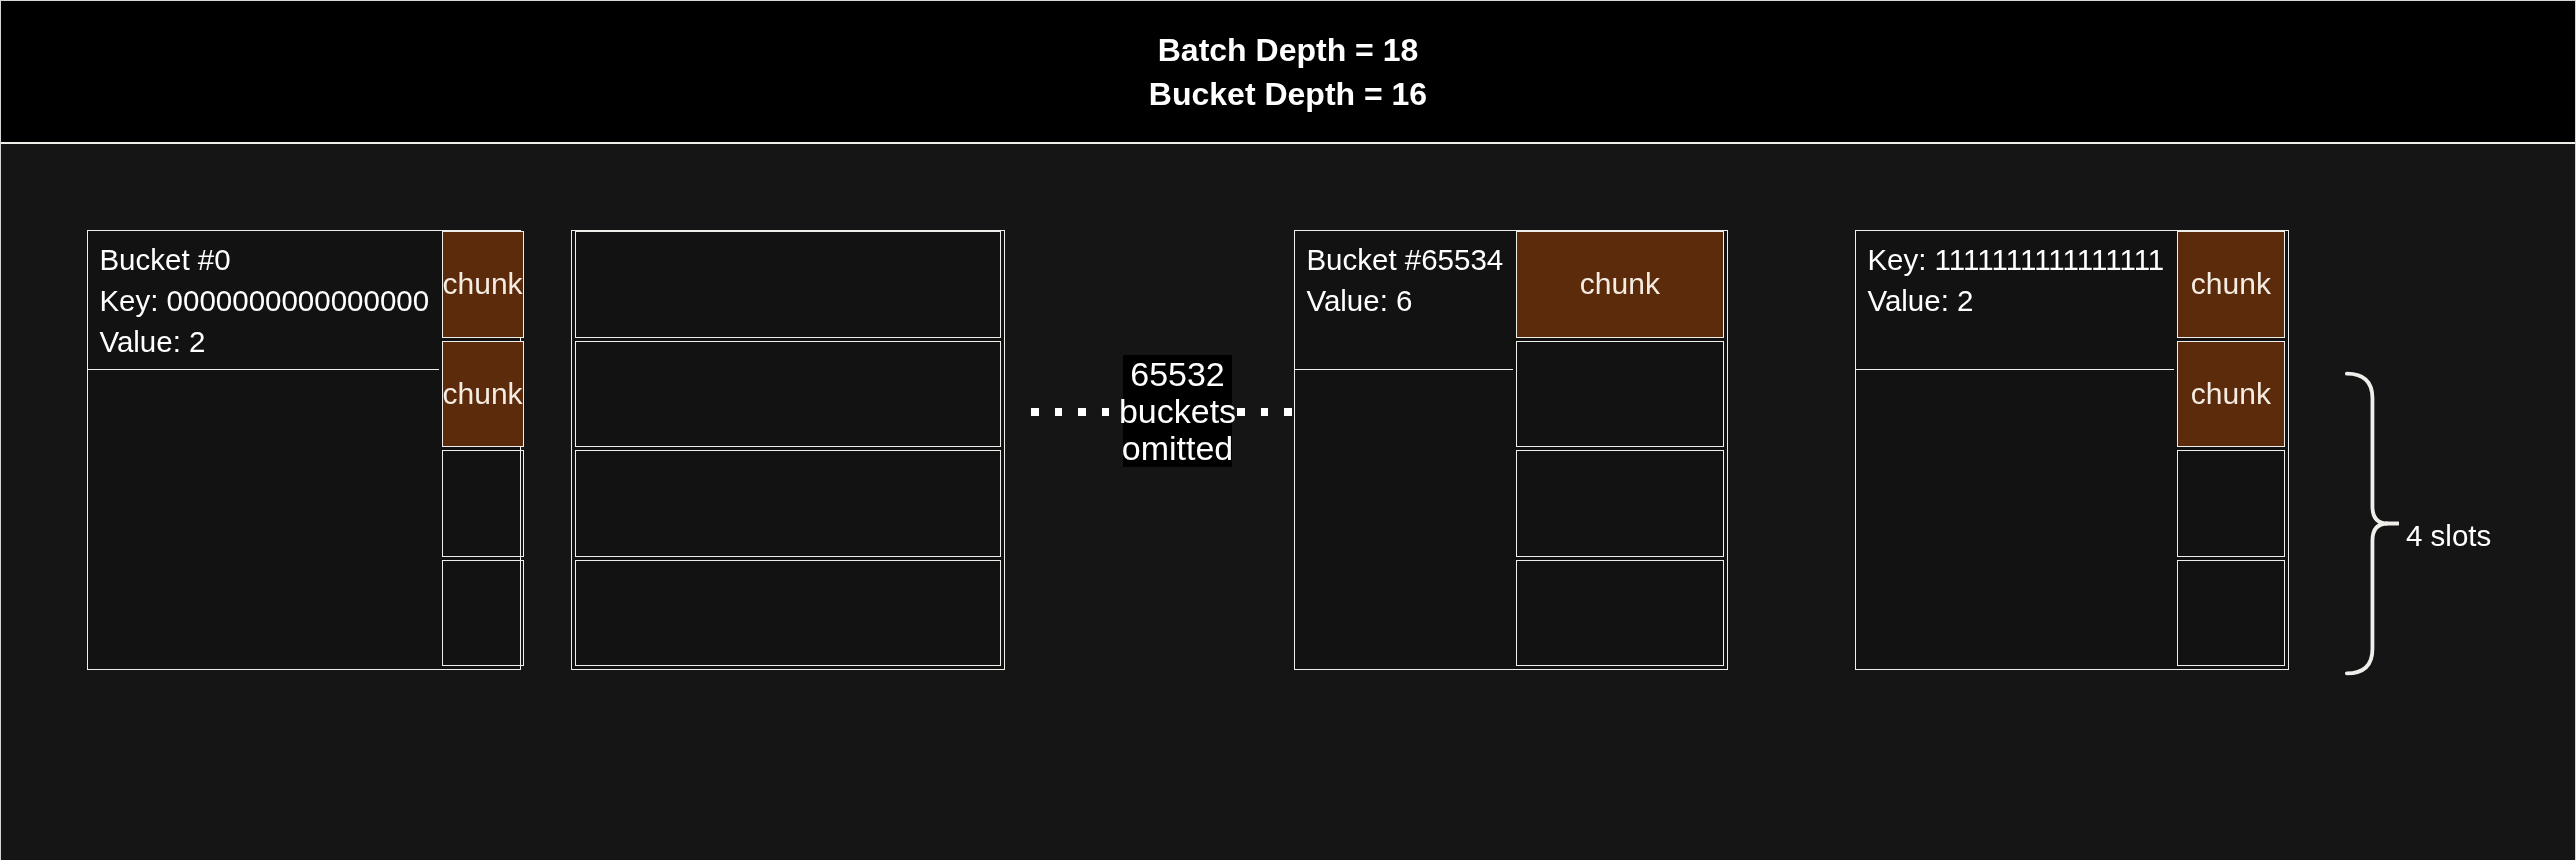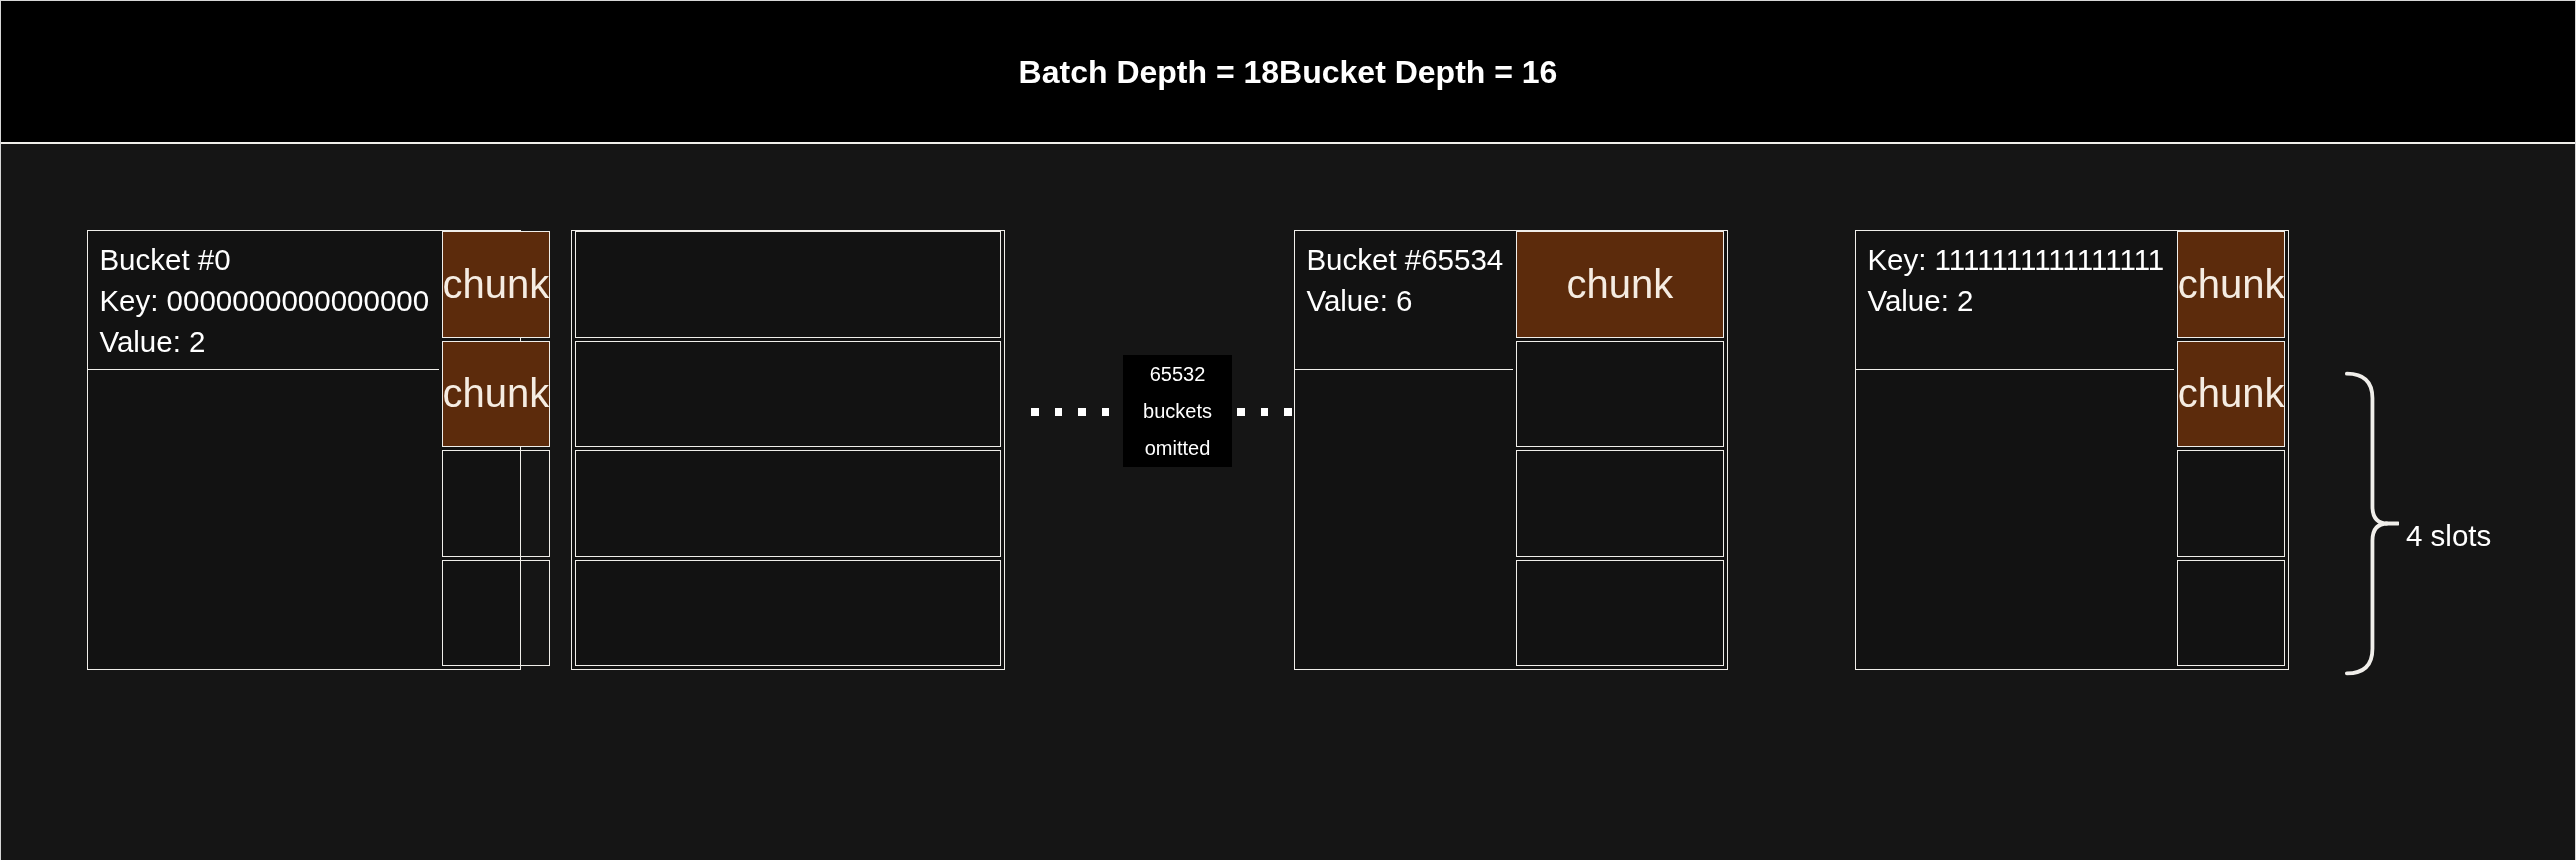--- a/index.html
+++ b/index.html
@@ -12,21 +12,21 @@
     font-family:"Liberation Sans", sans-serif;
     color:var(--text,#ffffff);
     overflow:hidden;
   }
   
   .header-band{
     position:absolute;top:0;left:0;right:0;height:143px;
     box-sizing:border-box;
     background:var(--header_bg,#000);
     border-bottom:2.9px solid var(--border_light,#f0eeea);
-    display:flex;flex-direction:row;justify-content:center;align-items:center;
+    display:flex;flex-direction:column;justify-content:center;align-items:center;
     font-size:32px;font-weight:bold;line-height:44px;
   }
   
   .bucket{
     position:absolute;top:229px;width:434px;height:440px;
     box-sizing:border-box;
     border:1.9px solid var(--border_light,#f0eeea);
     background:#121212;
     display:flex;flex-direction:row;
   }
@@ -42,42 +42,42 @@
     flex:1;
     display:flex;flex-direction:column;
     gap:2.9px;
     padding:0 2.9px 2.9px 2.9px;
   }
   .slot{
     flex:1;
     box-sizing:border-box;
     border:1.9px solid var(--border_light,#f0eeea);
     display:flex;align-items:center;justify-content:center;
-    font-size:40px;
+    font-size:30px;
     background:transparent;
   }
   .slot.chunk{
     background:var(--chunk_fill,#5c2b0c);
     color:var(--chunk_text,#f5ece2);
   }
   
   .dots{
     position:absolute;top:407px;
     display:flex;gap:16px;
   }
   .dots .dot{
     width:7.6px;height:7.6px;background:var(--text,#fff);
   }
   .dots-left{left:1030px;}
   .dots-right{left:1236px;}
   .omitted-label{
     position:absolute;left:1122px;top:354px;width:109px;height:112px;
     background:var(--label_bg,#000);
     display:flex;flex-direction:column;justify-content:center;align-items:center;
-    font-size:20px;line-height:37px;text-align:center;
+    font-size:34px;line-height:37px;text-align:center;
   }
   
   .brace-svg{position:absolute;left:2343px;top:368px;}
   .slots-label{
     position:absolute;left:2405px;top:515px;
     font-size:29.5px;line-height:40px;white-space:nowrap;
   }
 </style>
 </head>
 <body>

